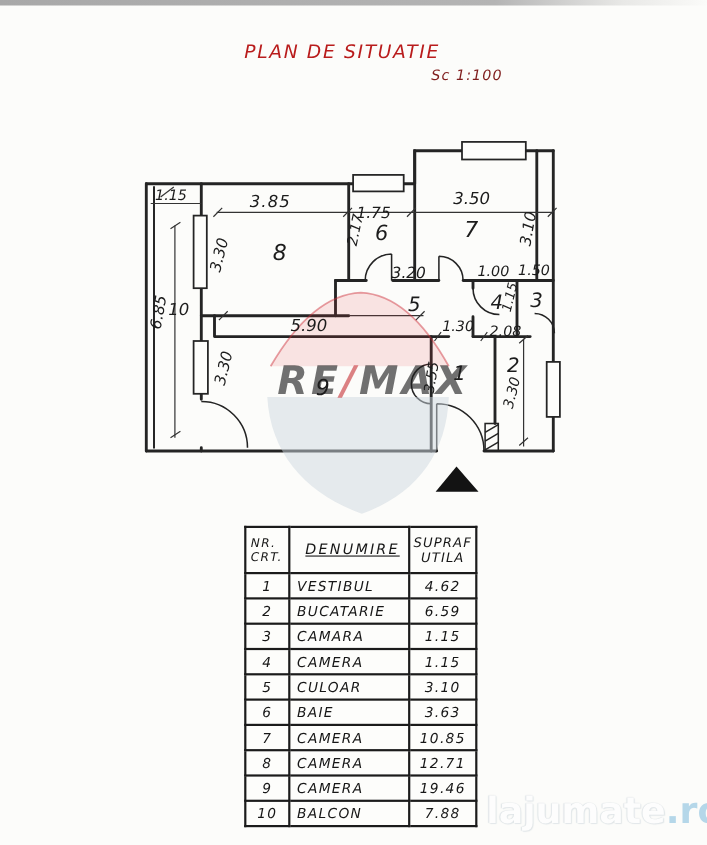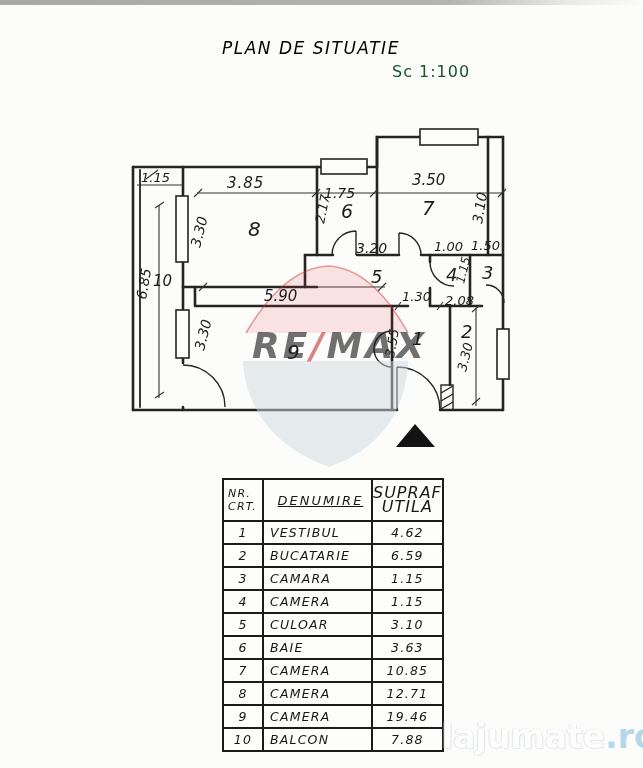--- a/index.html
+++ b/index.html
@@ -7,26 +7,26 @@
     width:643px;height:768px;position:relative;overflow:hidden;
     background:#fcfcfa;
     font-family:"DejaVu Sans",sans-serif;
   }
   .scan-edge{
     position:absolute;top:0;left:0;width:643px;height:5px;
     background:linear-gradient(to right,#a8a8a8 0%,#b4b4b4 70%,#e8e8e6 88%,#fbfbf9 100%);
   }
   .title{
     position:absolute;left:222px;top:38px;width:260px;
-    font-style:italic;font-size:17px;letter-spacing:1.5px;color:#000000;
+    font-style:italic;font-size:17px;letter-spacing:1.5px;color:#b91c1c;
     white-space:nowrap;
   }
   .scale{
     position:absolute;left:392px;top:62px;
-    font-size:16px;letter-spacing:1px;color:#14532d;
+    font-style:italic;font-size:13px;letter-spacing:1px;color:#7f1d1d;
     white-space:nowrap;
   }
   svg text{
     font-family:"DejaVu Sans",sans-serif;
     font-style:italic;
     fill:#1c1c1c;
   }
   
   .areas-table{
     position:absolute;left:222px;top:478px;
@@ -39,21 +39,21 @@
     padding:0 0 0 6px;height:21px;
     font-size:12.5px;letter-spacing:1.2px;white-space:nowrap;
     overflow:hidden;
   }
   .areas-table .hdr td{height:40px;vertical-align:middle;}
   .col-nr{width:34px;text-align:center;padding-left:0 !important;}
   .col-name{width:101px;}
   .col-area{width:59px;text-align:center;padding-left:0 !important;font-size:13.5px;}
   .hdr .col-nr{font-size:11px;line-height:13px;text-align:left;padding-left:4px !important;}
   .hdr .col-name{text-align:center;letter-spacing:2px;font-size:13px;text-decoration:underline;}
-  .hdr .col-area{font-size:16px;line-height:14px;letter-spacing:1px;}
+  .hdr .col-area{font-size:12px;line-height:14px;letter-spacing:1px;}
   
   .lj{
     position:absolute;left:440px;top:710px;width:213px;height:52px;
     display:flex;align-items:center;gap:2px;
   }
   .lj-text{
     font-weight:bold;font-size:33px;letter-spacing:0px;
     color:#fdfdfd;
     text-shadow:0 0 1px #d6dcdf,1px 1px 1px #e3e8ea,-1px 0 1px #e3e8ea;
     white-space:nowrap;

